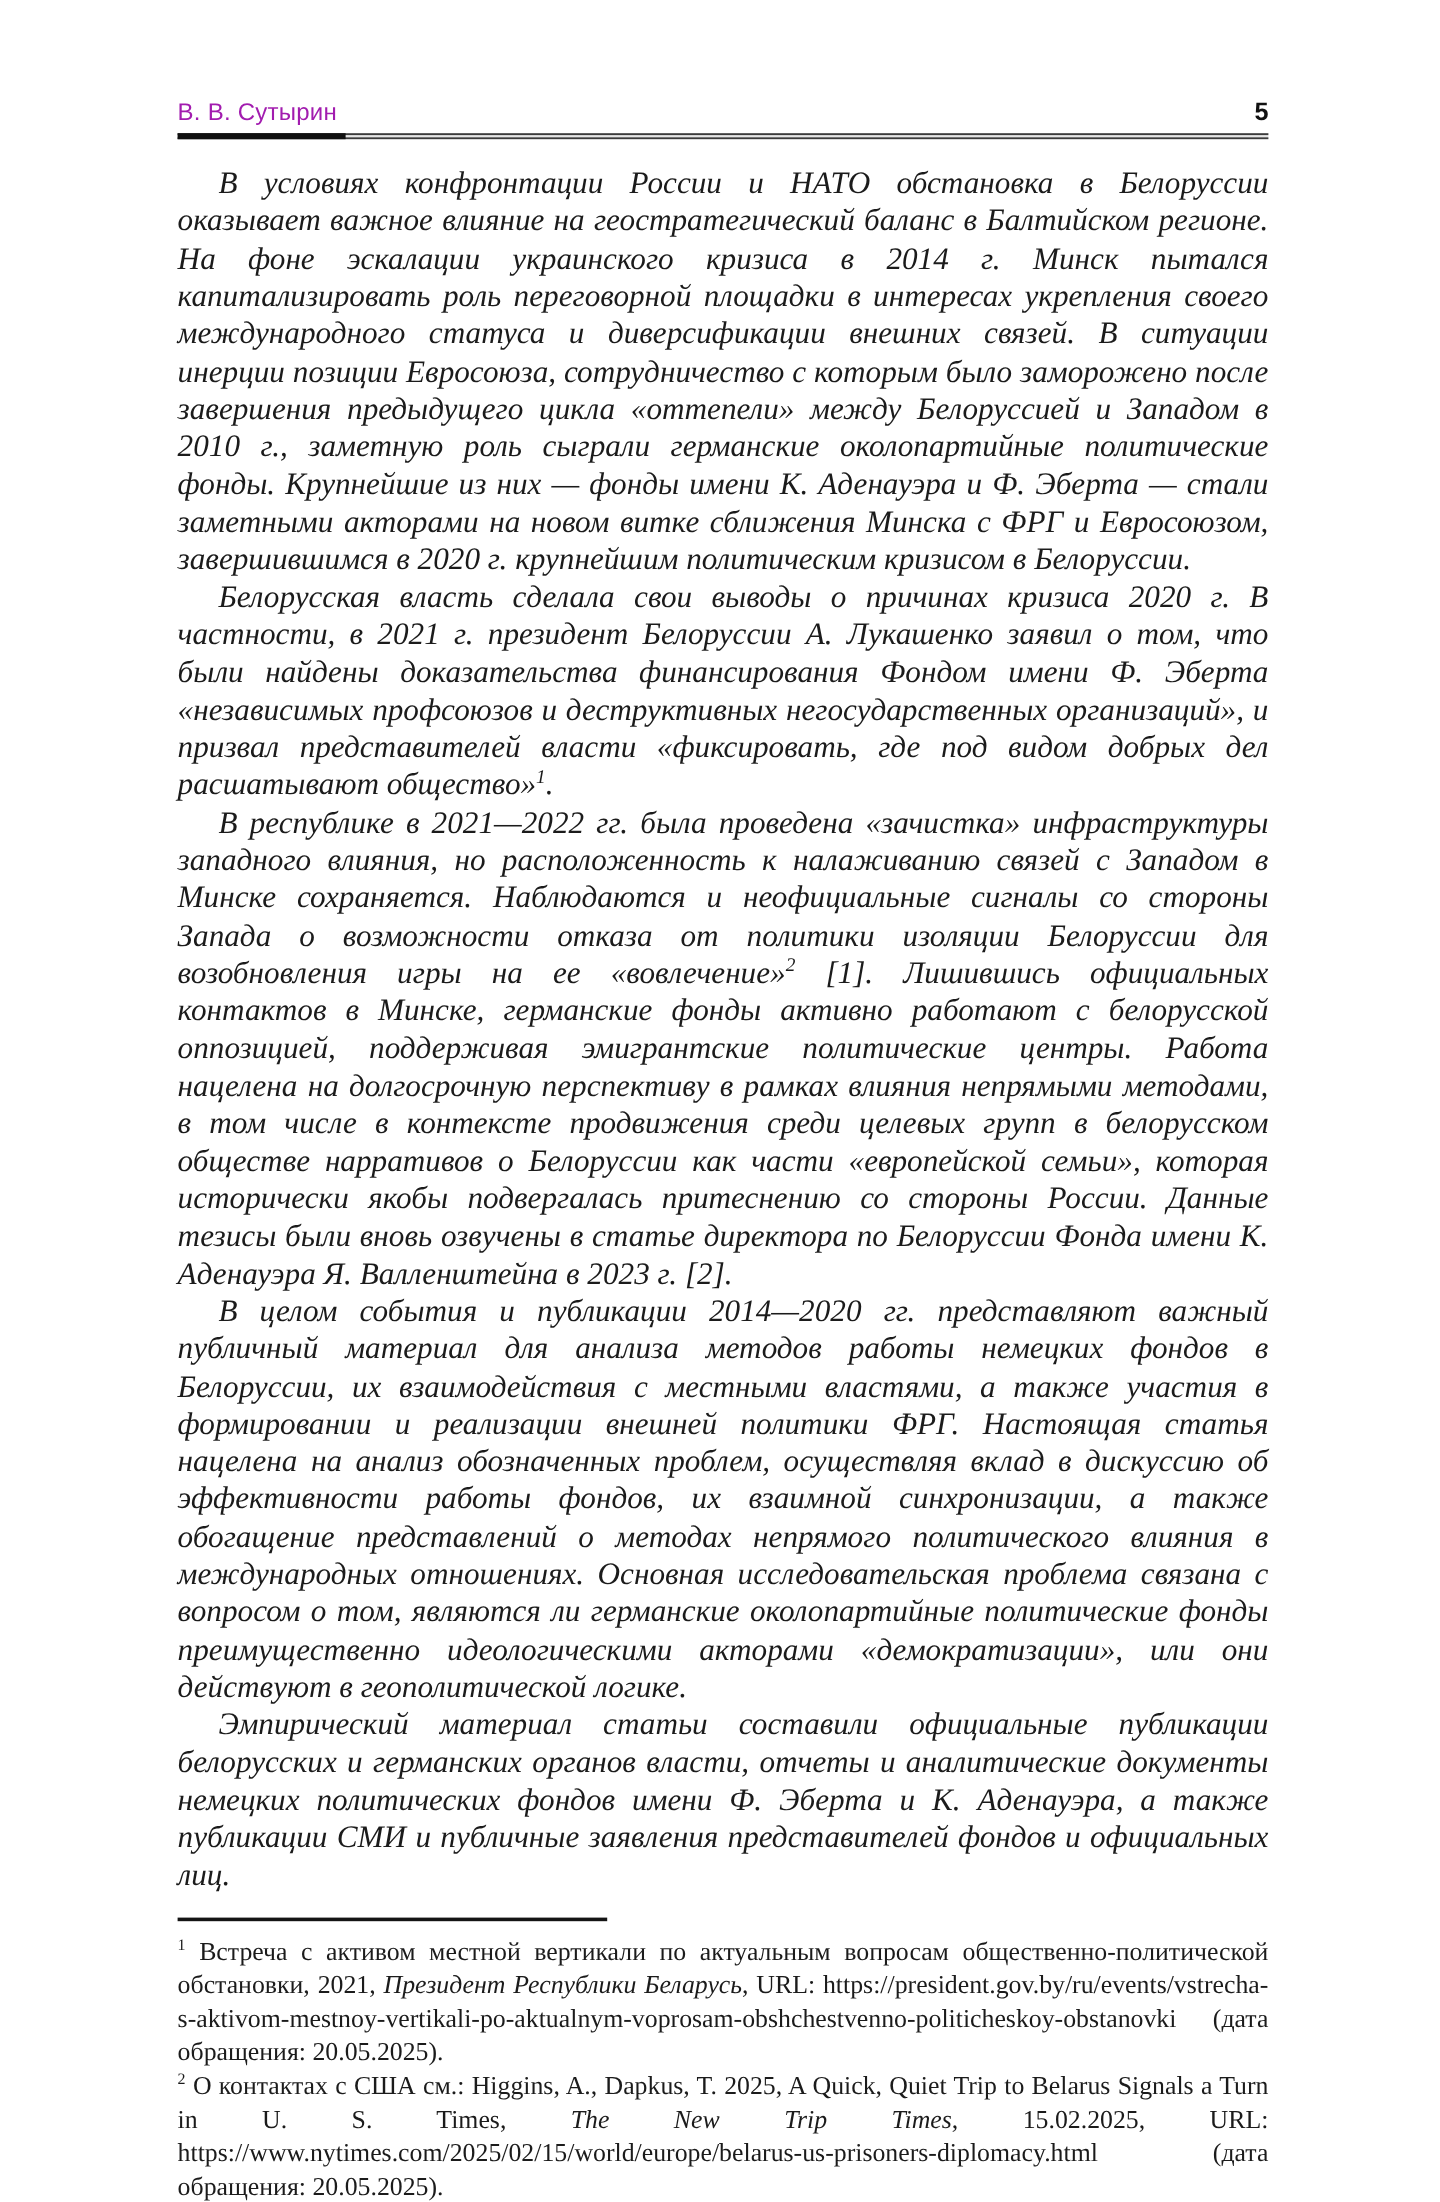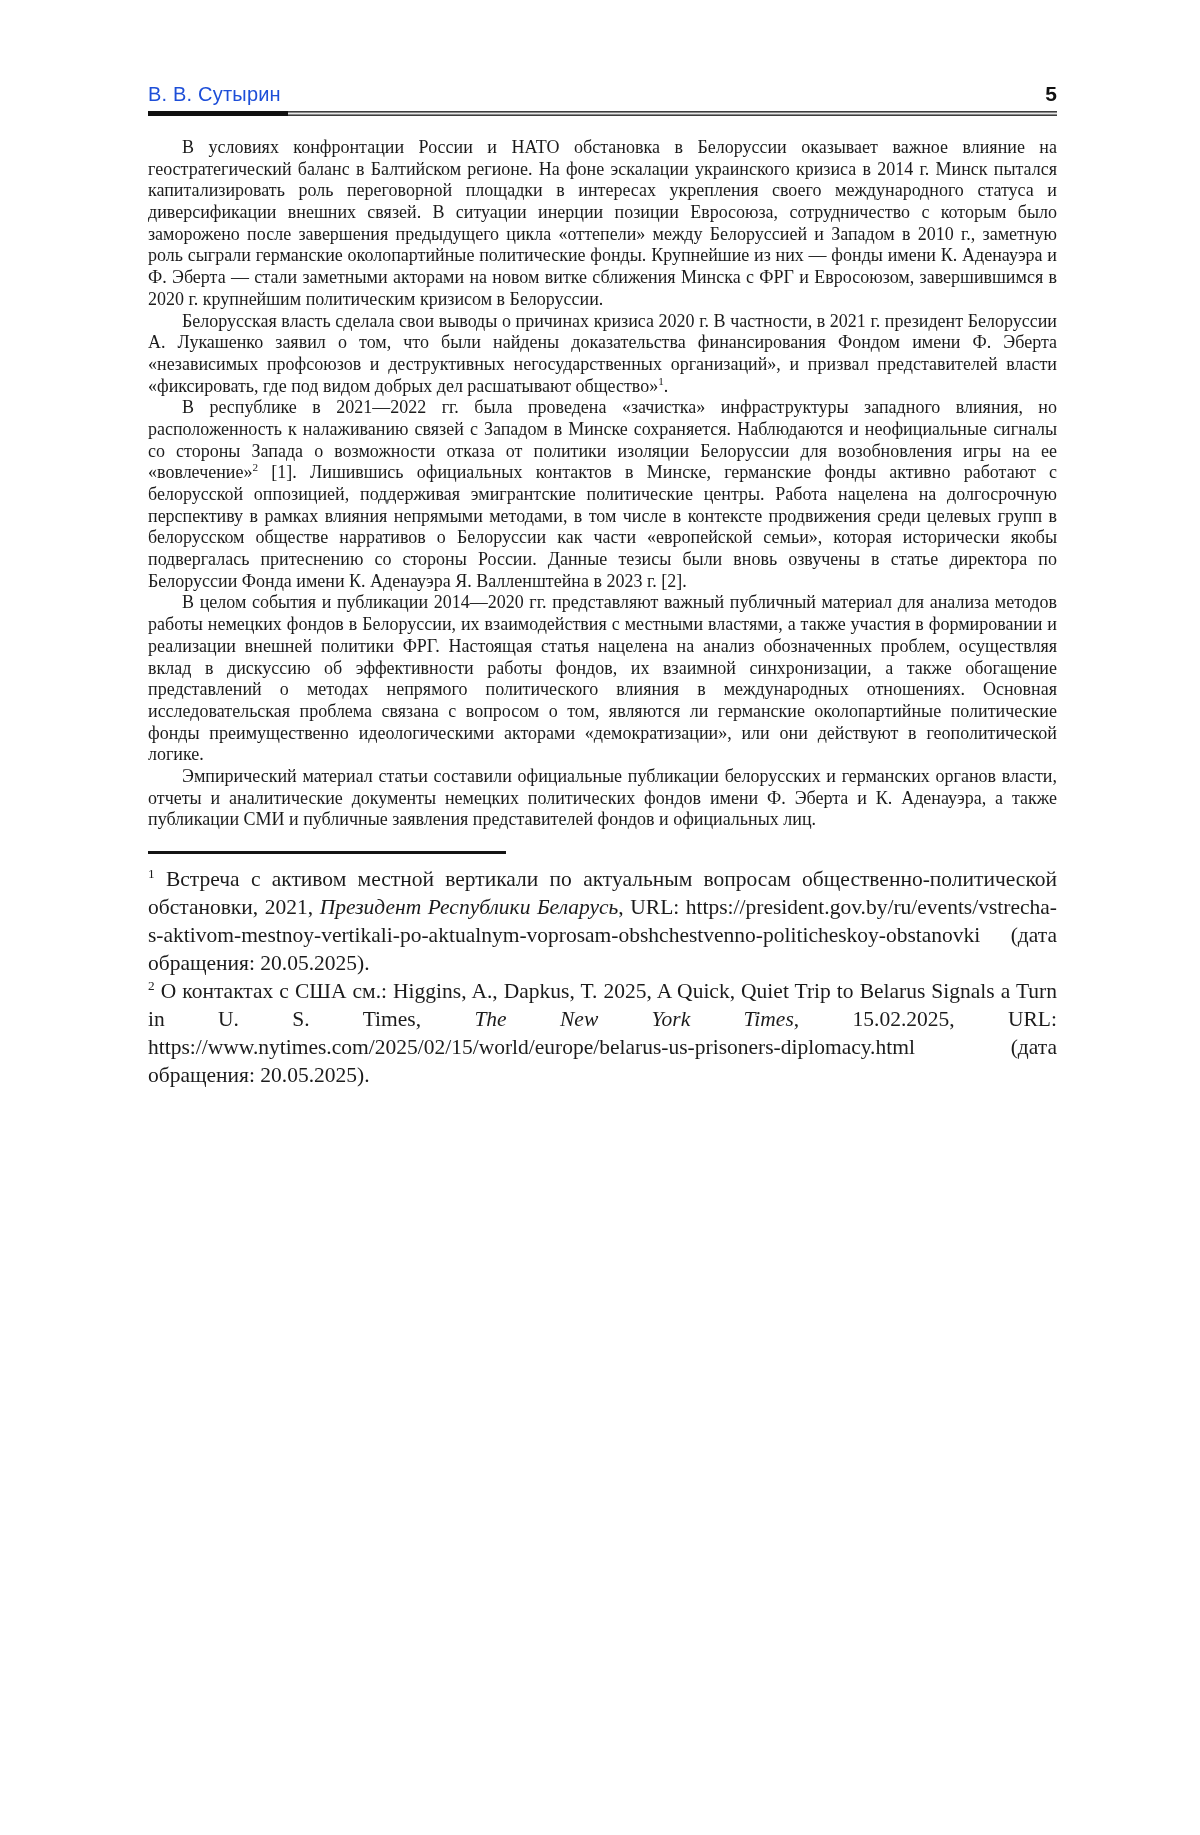--- a/index.html
+++ b/index.html
@@ -21,21 +21,21 @@
   }
   .page-header {
     display: flex;
     justify-content: space-between;
     align-items: flex-end;
     margin-top: 82px;
     font-family: "Liberation Sans", "DejaVu Sans", sans-serif;
   }
   .running-author {
     font-size: 20px;
-    color: #1d4ed8;
+    color: #a21caf;
     letter-spacing: 0.2px;
   }
   .page-number {
     font-size: 21px;
     font-weight: bold;
     color: #111;
   }
   .header-rule {
     position: relative;
     margin-top: 5px;
@@ -45,23 +45,24 @@
   .header-rule .rule-accent {
     position: absolute;
     left: 0; top: 0;
     width: 140px;
     height: 5px;
     background: #101010;
     display: block;
   }
   .body-text {
     margin-top: 21px;
-    font-size: 18px;
+    font-size: 26px;
     line-height: 1.205;
     text-align: justify;
+    font-style: italic;
   }
   .body-text p.para {
     margin: 0;
     padding: 0;
     text-indent: 34px;
   }
   .body-text sup, .footnotes sup {
     font-size: 0.62em;
     line-height: 0;
     vertical-align: super;
@@ -105,17 +106,17 @@
         <p class="para"><span>Белорусская власть сделала свои выводы о причинах кризиса 2020 г. В частности, в 2021 г. президент Белоруссии А. Лукашенко заявил о том, что были найдены доказательства финансирования Фондом имени Ф. Эберта «независимых профсоюзов и деструктивных негосударственных организаций», и призвал представителей власти «фиксировать, где под видом добрых дел расшатывают общество»</span><sup>1</sup><span>.</span></p>
         <p class="para"><span>В республике в 2021—2022 гг. была проведена «зачистка» инфраструктуры западного влияния, но расположенность к налаживанию связей с Западом в Минске сохраняется. Наблюдаются и неофициальные сигналы со стороны Запада о возможности отказа от политики изоляции Белоруссии для возобновления игры на ее «вовлечение»</span><sup>2</sup><span> [1]. Лишившись официальных контактов в Минске, германские фонды активно работают с белорусской оппозицией, поддерживая эмигрантские политические центры. Работа нацелена на долгосрочную перспективу в рамках влияния непрямыми методами, в том числе в контексте продвижения среди целевых групп в белорусском обществе нарративов о Белоруссии как части «европейской семьи», которая исторически якобы подвергалась притеснению со стороны России. Данные тезисы были вновь озвучены в статье директора по Белоруссии Фонда имени К. Аденауэра Я. Валленштейна в 2023 г. [2].</span></p>
         <p class="para"><span>В целом события и публикации 2014—2020 гг. представляют важный публичный материал для анализа методов работы немецких фондов в Белоруссии, их взаимодействия с местными властями, а также участия в формировании и реализации внешней политики ФРГ. Настоящая статья нацелена на анализ обозначенных проблем, осуществляя вклад в дискуссию об эффективности работы фондов, их взаимной синхронизации, а также обогащение представлений о методах непрямого политического влияния в международных отношениях. Основная исследовательская проблема связана с вопросом о том, являются ли германские околопартийные политические фонды преимущественно идеологическими акторами «демократизации», или они действуют в геополитической логике.</span></p>
         <p class="para"><span>Эмпирический материал статьи составили официальные публикации белорусских и германских органов власти, отчеты и аналитические документы немецких политических фондов имени Ф. Эберта и К. Аденауэра, а также публикации СМИ и публичные заявления представителей фондов и официальных лиц.</span></p>
       </main>
 
     <div class="footnote-rule"></div>
 
     <section class="footnotes" id="footnotes">
         <p class="footnote"><sup>1</sup><span> Встреча с активом местной вертикали по актуальным вопросам общественно-политической обстановки, 2021, </span><em>Президент Республики Беларусь</em><span>, URL: https://president.gov.by/ru/events/vstrecha-s-aktivom-mestnoy-vertikali-po-aktualnym-voprosam-obshchestvenno-politicheskoy-obstanovki (дата обращения: 20.05.2025).</span></p>
-        <p class="footnote"><sup>2</sup><span> О контактах с США см.: Higgins, A., Dapkus, T. 2025, A Quick, Quiet Trip to Belarus Signals a Turn in U. S. Times, </span><em>The New York Times</em><span>, 15.02.2025, URL: https://www.nytimes.com/2025/02/15/world/europe/belarus-us-prisoners-diplomacy.html (дата обращения: 20.05.2025).</span></p>
+        <p class="footnote"><sup>2</sup><span> О контактах с США см.: Higgins, A., Dapkus, T. 2025, A Quick, Quiet Trip to Belarus Signals a Turn in U. S. Times, </span><em>The New Trip Times</em><span>, 15.02.2025, URL: https://www.nytimes.com/2025/02/15/world/europe/belarus-us-prisoners-diplomacy.html (дата обращения: 20.05.2025).</span></p>
       </section>
 
   </div>
 </div>
 
 </body></html>

